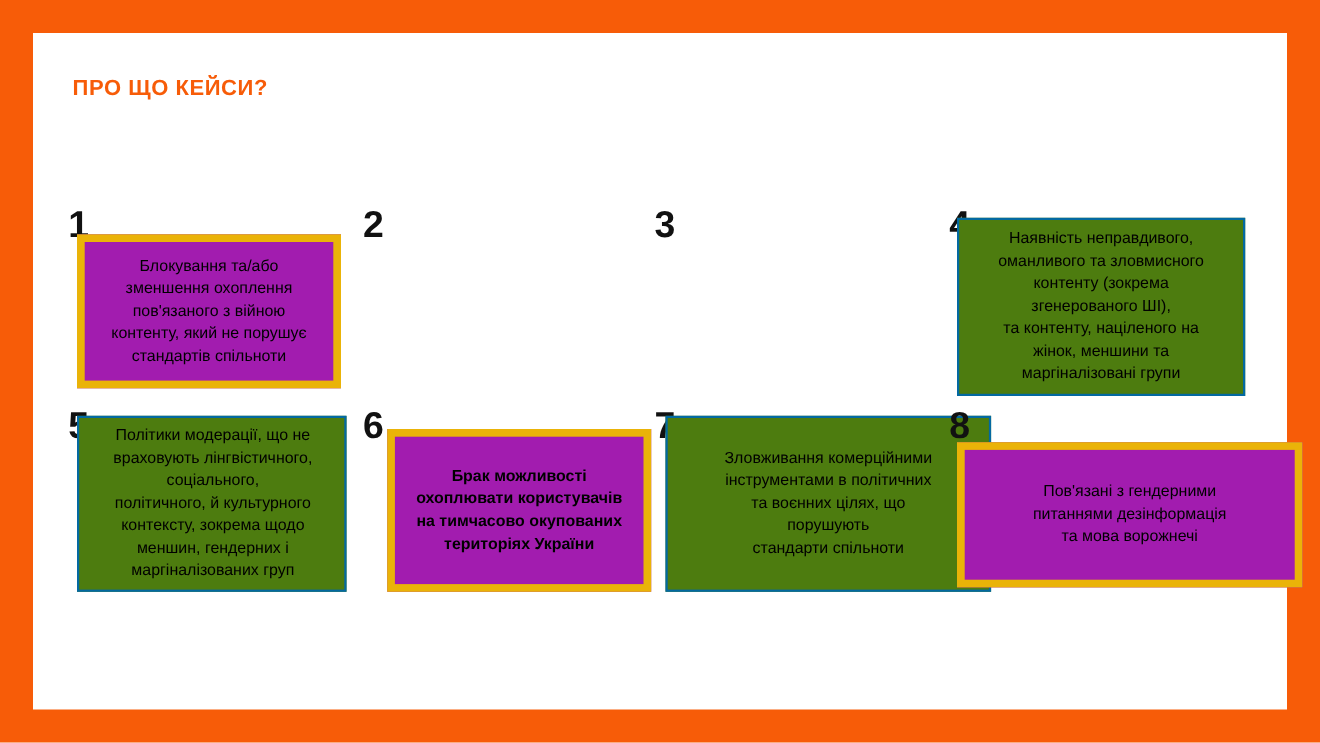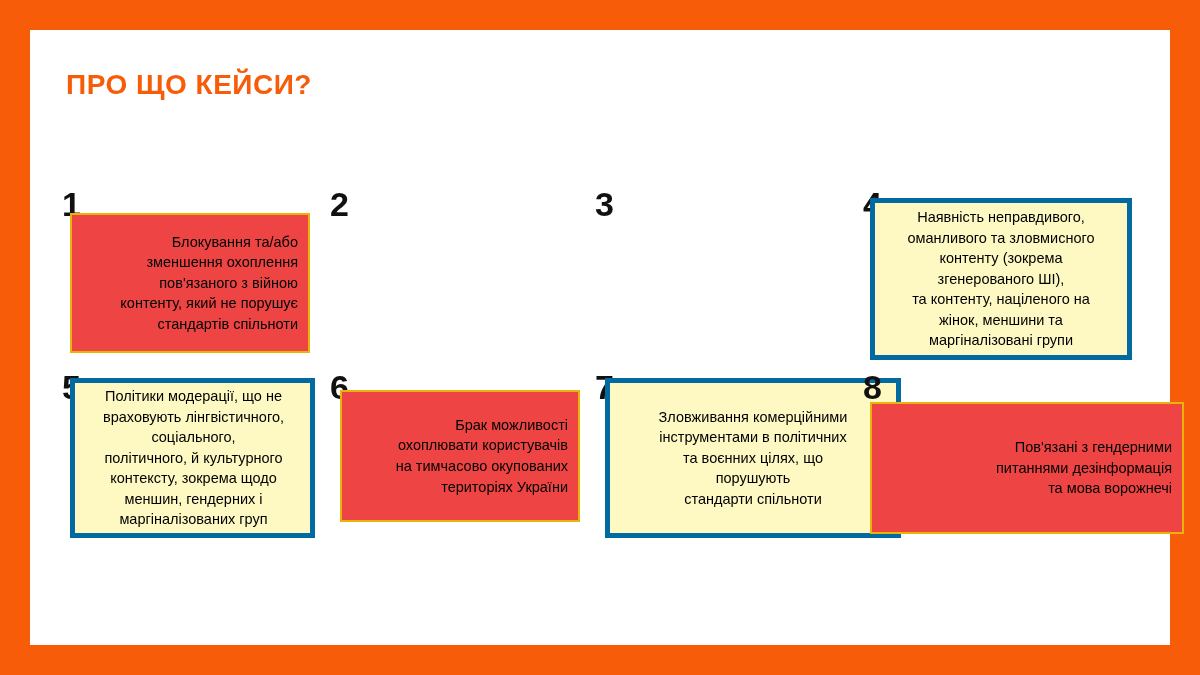--- a/index.html
+++ b/index.html
@@ -18,21 +18,21 @@
     left: 30px;
     top: 30px;
     width: 1140px;
     height: 615px;
     background: #FFFFFF;
   }
   .slide-title {
     position: absolute;
     left: 36px;
     top: 39px;
-    font-size: 28px;
+    font-size: 20px;
     font-weight: bold;
     color: #F75C08;
     letter-spacing: 0.5px;
     white-space: nowrap;
   }
   .grid {
     position: absolute;
     left: 0;
     top: 0;
     width: 1140px;
@@ -44,28 +44,27 @@
     display: flex;
     align-items: center;
     justify-content: center;
     text-align: center;
     padding: 8px 10px;
     font-size: 14.5px;
     line-height: 1.42;
     color: #000000;
   }
   .card.filled {
-    background: #fef9c3;
-    border: 5px solid #0369a1;
+    background: #4d7c0f;
+    border: 2px solid #0369a1;
     justify-content: flex-end;
   }
   .card.outline {
-    background: #ef4444;
-    border: 2px solid #eab308;
-    text-align: right;
+    background: #a21caf;
+    border: 7px solid #eab308;
   }
   .card-text {
     white-space: pre-line;
     width: 100%;
   }
   .num {
     position: absolute;
     font-size: 34px;
     font-weight: bold;
     color: #111111;
@@ -78,21 +77,21 @@
   #card-2 { left: 310px; top: 190px; width: 240px; height: 140px; }
   #num-2  { left: 300px; top: 157px; }
   #card-3 { left: 575px; top: 175px; width: 245px; height: 150px; }
   #num-3  { left: 565px; top: 157px; }
   #card-4 { left: 840px; top: 168px; width: 262px; height: 162px; }
   #num-4  { left: 833px; top: 157px; }
 
   
   #card-5 { left: 40px;  top: 348px; width: 245px; height: 160px; padding-left: 12px; }
   #num-5  { left: 32px;  top: 340px; }
-  #card-6 { left: 310px; top: 360px; width: 240px; height: 132px; }
+  #card-6 { left: 322px; top: 360px; width: 240px; height: 148px; font-weight: bold; }
   #num-6  { left: 300px; top: 340px; }
   #card-7 { left: 575px; top: 348px; width: 296px; height: 160px; }
   #num-7  { left: 565px; top: 340px; }
   #card-8 { left: 840px; top: 372px; width: 314px; height: 132px; }
   #num-8  { left: 833px; top: 340px; }
 </style>
 </head>
 <body>
 
 <div class="slide">

